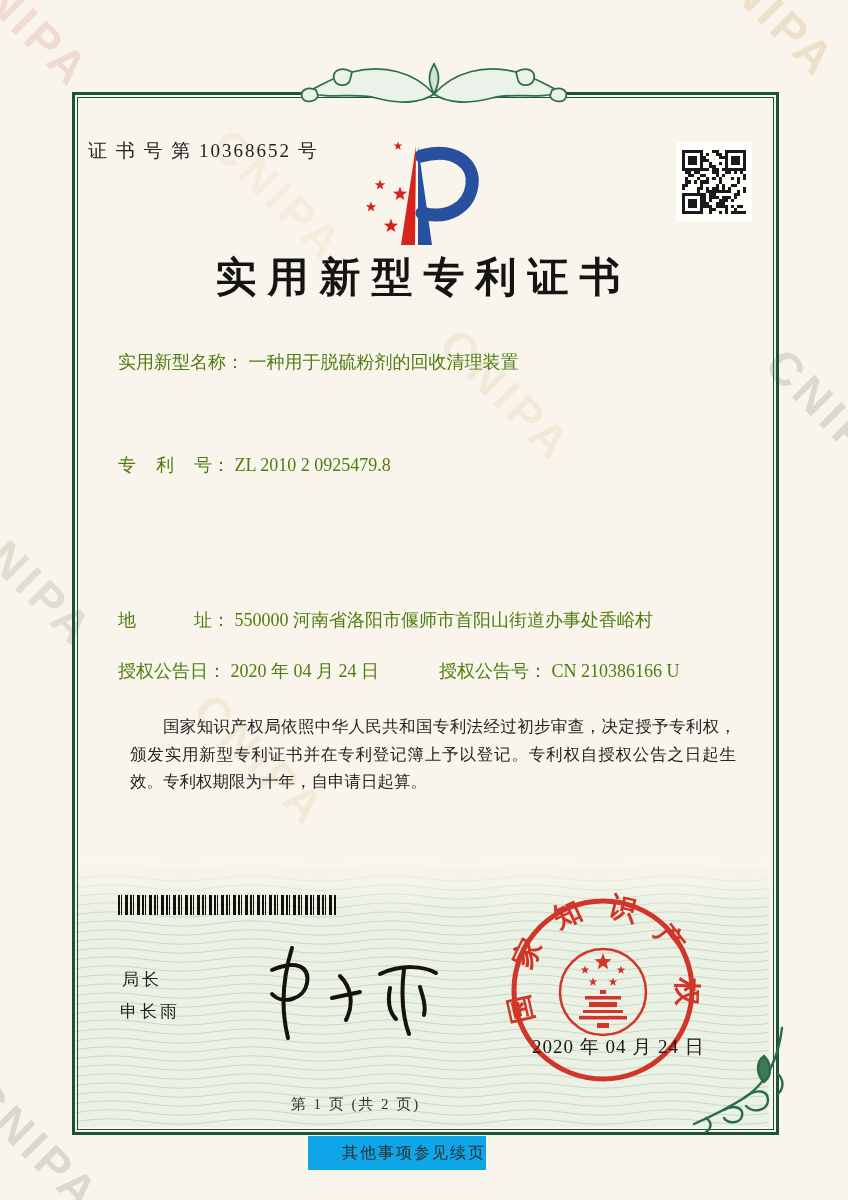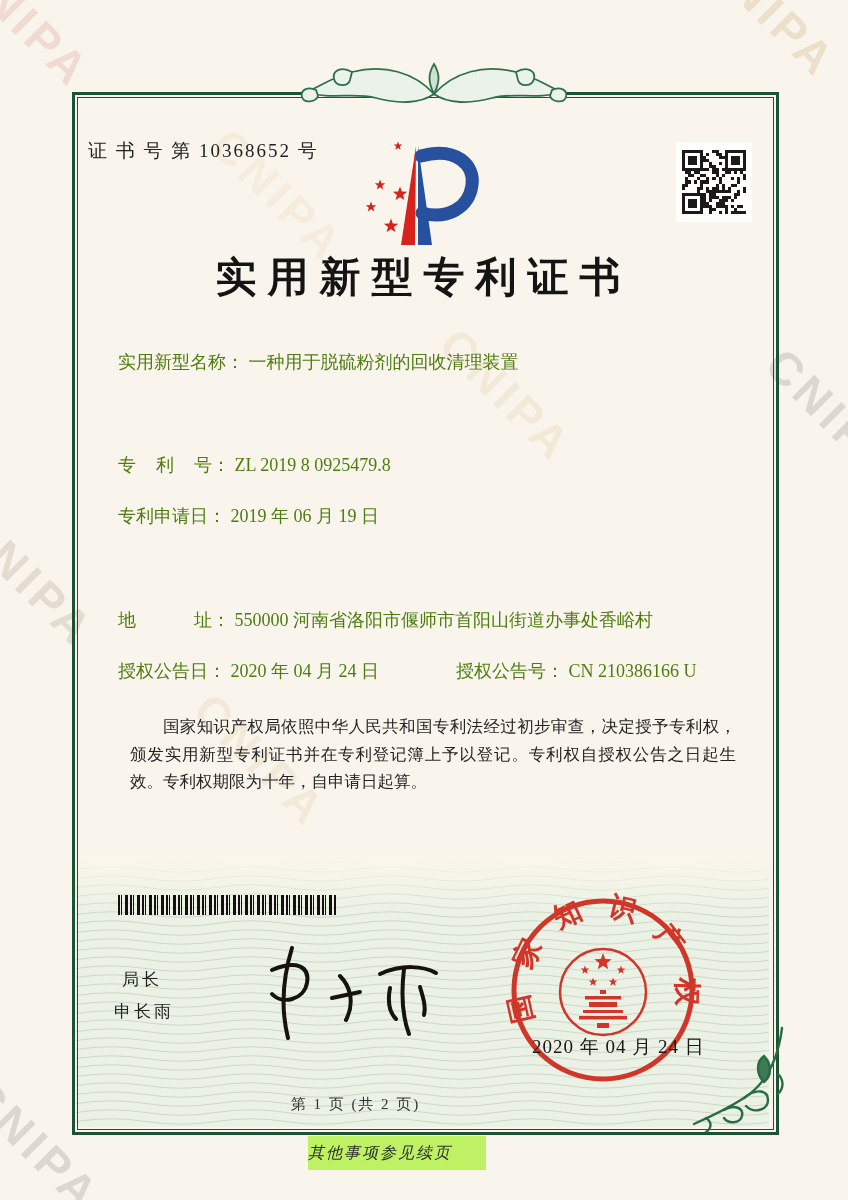--- a/index.html
+++ b/index.html
@@ -29,41 +29,41 @@
   
   .cert-no{position:absolute;left:88px;top:138px;font-size:19px;letter-spacing:2px;z-index:6;}
   .logo{position:absolute;left:353px;top:136px;width:152px;height:112px;z-index:6;}
   .qr-box{position:absolute;left:676px;top:142px;width:76px;height:80px;background:#fffefb;z-index:6;
           display:flex;align-items:center;justify-content:center;}
   .doc-title{position:absolute;left:72px;top:250px;width:703px;text-align:center;
              font-size:41px;font-weight:bold;letter-spacing:11px;color:#141414;z-index:6;}
   
   .frow{position:absolute;left:118px;width:640px;font-size:18px;color:#4d7c0f;z-index:6;white-space:nowrap;}
   .jlabel{display:inline-block;width:94px;text-align:justify;text-align-last:justify;vertical-align:bottom;}
-  .grant-no{position:absolute;left:338px;top:0;}
+  .grant-no{position:absolute;left:321px;top:0;}
   
   .law-text{position:absolute;left:117px;top:700px;width:632px;font-size:16.5px;
             line-height:27.5px;color:#242424;z-index:6;text-align:justify;}
   .law-text p{margin:13px;text-indent:2em;}
   
   .barcode{position:absolute;left:118px;top:895px;width:219px;height:20px;z-index:6;
            background:repeating-linear-gradient(90deg,#14100e 0 2px,rgba(0,0,0,0) 2px 3px,
            #14100e 3px 4px,rgba(0,0,0,0) 4px 7px,#14100e 7px 10px,rgba(0,0,0,0) 10px 12px);}
   .director-title{position:absolute;left:122px;top:968px;font-size:17px;z-index:6;
                   font-family:Liberation Mono, monospace;letter-spacing:3px;}
-  .director-name{position:absolute;left:114px;top:1000px;font-size:17px;z-index:6;
+  .director-name{position:absolute;left:120px;top:1000px;font-size:17px;z-index:6;
                  font-family:"Liberation Sans","DejaVu Sans",sans-serif;letter-spacing:3px;}
   .signature{position:absolute;left:252px;top:942px;width:200px;height:102px;z-index:6;}
   .seal{position:absolute;left:505px;top:892px;width:196px;height:196px;z-index:7;opacity:.93;}
   .seal-date{position:absolute;left:532px;top:1034px;font-size:19px;letter-spacing:1px;
              color:#1c1712;z-index:8;white-space:nowrap;}
   .page-num{position:absolute;left:72px;top:1095px;width:567px;text-align:center;
             font-size:15px;letter-spacing:2px;color:#333;z-index:6;}
-  .cont-box{position:absolute;left:308px;top:1136px;width:178px;height:34px;background:#bef264;
-            z-index:6;text-align:left;line-height:34px;font-size:16px;letter-spacing:2px;color:#2e2e2e;font-style:italic;}
+  .cont-box{position:absolute;left:308px;top:1136px;width:178px;height:34px;background:#0ea5e9;
+            z-index:6;text-align:right;line-height:34px;font-size:16px;letter-spacing:2px;color:#2e2e2e;}
 </style>
 </head>
 <body>
 
 <div class="page">
 
   <div class="wm wm-tl">CNIPA</div>
   <div class="wm wm-tr">CNIPA</div>
   <div class="wm wm-in1">CNIPA</div>
   <div class="wm wm-in2">CNIPA</div>
@@ -265,25 +265,21 @@
   </div>
 
   <div class="doc-title">实用新型专利证书</div>
 
   <div class="frow" style="top:350px">
     <span>实用新型名称</span><span>：</span>
     <span>一种用于脱硫粉剂的回收清理装置</span>
   </div>
   <div class="frow" style="top:453px">
     <span class="jlabel">专利号</span><span>：</span>
-    <span>ZL 2019 8 0925479.8</span>
-  </div>
-  <div class="frow" style="top:504px">
-    <span>专利申请日</span><span>：</span>
-    <span>2019 年 06 月 19 日</span>
+    <span>ZL 2010 2 0925479.8</span>
   </div>
   <div class="frow" style="top:608px">
     <span class="jlabel">地址</span><span>：</span>
     <span>550000 河南省洛阳市偃师市首阳山街道办事处香峪村</span>
   </div>
   <div class="frow" style="top:659px">
     <span>授权公告日</span><span>：</span>
     <span>2020 年 04 月 24 日</span>
     <span class="grant-no">
       <span>授权公告号</span><span>：</span>

